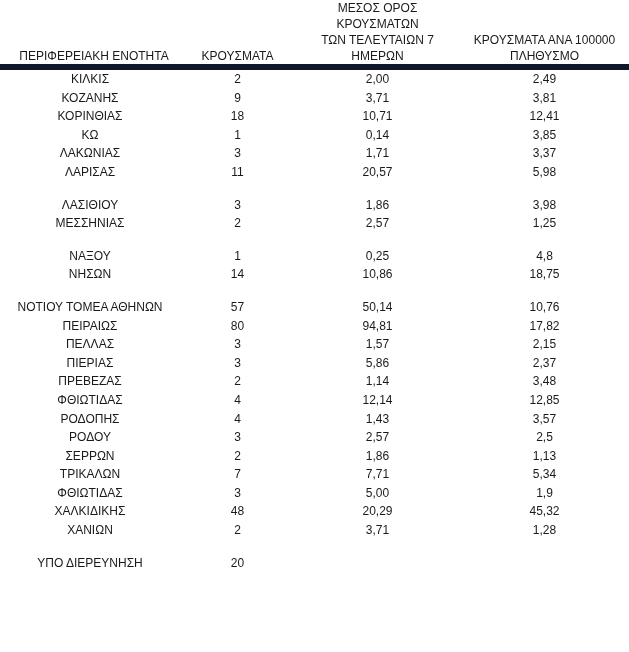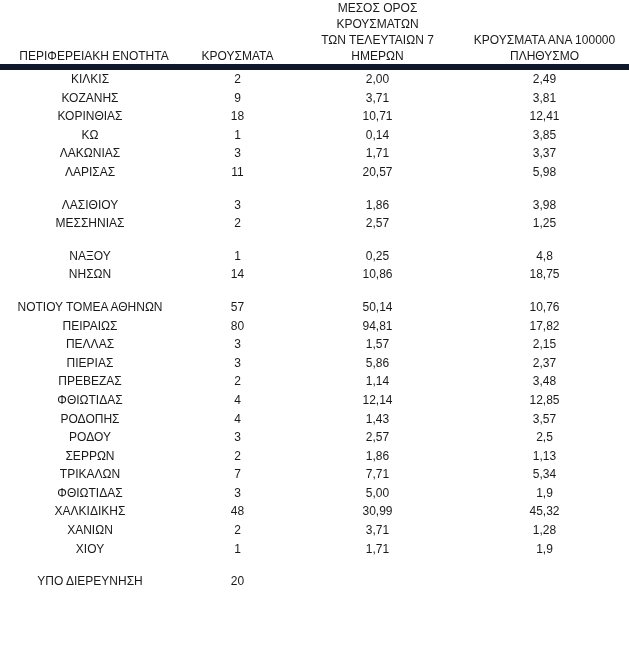--- a/index.html
+++ b/index.html
@@ -203,34 +203,28 @@
       </tr>
       <tr>
         <td>ΦΘΙΩΤΙΔΑΣ</td>
         <td>3</td>
         <td>5,00</td>
         <td>1,9</td>
       </tr>
       <tr>
         <td>ΧΑΛΚΙΔΙΚΗΣ</td>
         <td>48</td>
-        <td>30,99</td>
+        <td>20,29</td>
         <td>45,32</td>
       </tr>
       <tr>
         <td>ΧΑΝΙΩΝ</td>
         <td>2</td>
         <td>3,71</td>
         <td>1,28</td>
-      </tr>
-      <tr>
-        <td>ΧΙΟΥ</td>
-        <td>1</td>
-        <td>1,71</td>
-        <td>1,9</td>
       </tr>
       <tr class="spacer">
         <td colspan="4"></td>
       </tr>
       <tr>
         <td>ΥΠΟ ΔΙΕΡΕΥΝΗΣΗ</td>
         <td>20</td>
         <td></td>
         <td></td>
       </tr>

